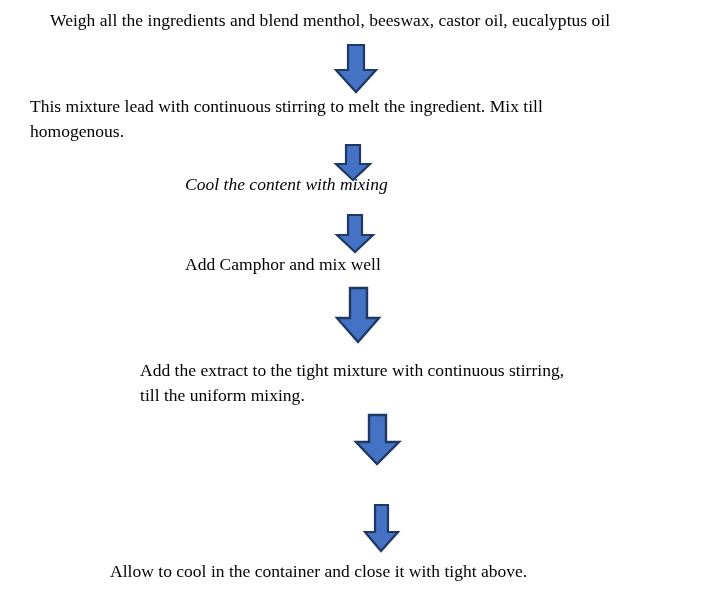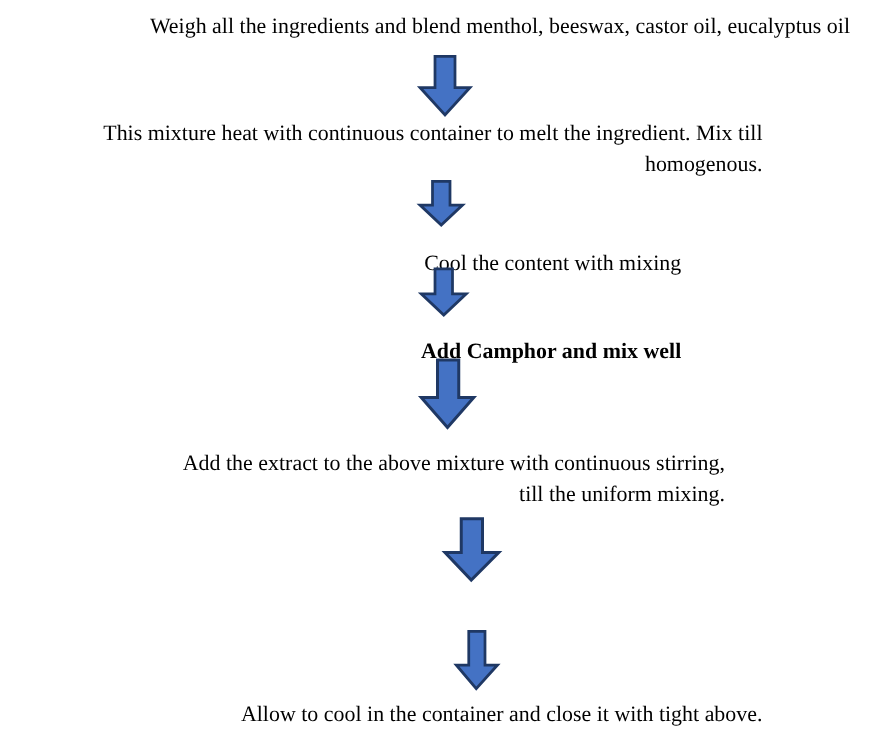--- a/index.html
+++ b/index.html
@@ -13,21 +13,21 @@
   }
   #flowchart {
     position: relative;
     width: 717px;
     height: 594px;
     background: #ffffff;
     overflow: hidden;
   }
   .step-text {
     position: absolute;
-    text-align: right;
+    text-align: left;
     font-size: 17.5px;
     line-height: 25px;
     color: #000000;
     white-space: pre-wrap;
     letter-spacing: 0.02px;
   }
   .arrow {
     position: absolute;
     display: block;
   }
@@ -44,45 +44,45 @@
 <div id="flowchart">
 
   <div class="step-text" style="left:50px; top:8px; width:630px;">Weigh all the ingredients and blend menthol, beeswax, castor oil, eucalyptus oil</div>
 
   <span class="arrow" style="left:335px; top:44px; width:42px; height:50px;">
     <svg viewBox="0 0 42 50" preserveAspectRatio="none">
       <polygon points="13,1 29,1 29,26 41,26 21,48 1,26 13,26" fill="#4472C4" stroke="#1F3864" stroke-width="2.2" stroke-linejoin="miter"></polygon>
     </svg>
   </span>
 
-  <div class="step-text" style="left:30px; top:94px; width:580px;">This mixture heat with continuous container to melt the ingredient. Mix till homogenous.</div>
+  <div class="step-text" style="left:30px; top:94px; width:580px;">This mixture lead with continuous stirring to melt the ingredient. Mix till homogenous.</div>
 
   <span class="arrow" style="left:335px; top:144px; width:36px; height:38px;">
     <svg viewBox="0 0 36 38" preserveAspectRatio="none">
       <polygon points="11,1 25,1 25,20 35,20 18,36 1,20 11,20" fill="#4472C4" stroke="#1F3864" stroke-width="2.2" stroke-linejoin="miter"></polygon>
     </svg>
   </span>
 
-  <div class="step-text" style="left:185px; top:198px; width:360px;">Cool the content with mixing</div>
+  <div class="step-text" style="left:185px; top:172px; width:360px;font-style:italic;">Cool the content with mixing</div>
 
   <span class="arrow" style="left:336px; top:214px; width:38px; height:40px;">
     <svg viewBox="0 0 38 40" preserveAspectRatio="none">
       <polygon points="12,1 26,1 26,21 37,21 19,38 1,21 12,21" fill="#4472C4" stroke="#1F3864" stroke-width="2.2" stroke-linejoin="miter"></polygon>
     </svg>
   </span>
 
-  <div class="step-text" style="left:185px; top:268px; width:360px;font-weight:bold;">Add Camphor and mix well</div>
+  <div class="step-text" style="left:185px; top:252px; width:360px;">Add Camphor and mix well</div>
 
   <span class="arrow" style="left:336px; top:287px; width:44px; height:57px;">
     <svg viewBox="0 0 44 57" preserveAspectRatio="none">
       <polygon points="14,1 31,1 31,31 43,31 22,55 1,31 14,31" fill="#4472C4" stroke="#1F3864" stroke-width="2.4" stroke-linejoin="miter"></polygon>
     </svg>
   </span>
 
-  <div class="step-text" style="left:140px; top:358px; width:440px;">Add the extract to the above mixture with continuous stirring, till the uniform mixing.</div>
+  <div class="step-text" style="left:140px; top:358px; width:440px;">Add the extract to the tight mixture with continuous stirring, till the uniform mixing.</div>
 
   <span class="arrow" style="left:355px; top:414px; width:45px; height:52px;">
     <svg viewBox="0 0 45 52" preserveAspectRatio="none">
       <polygon points="14,1 31,1 31,28 44,28 22,50 1,28 14,28" fill="#4472C4" stroke="#1F3864" stroke-width="2.4" stroke-linejoin="miter"></polygon>
     </svg>
   </span>
 
 
   <span class="arrow" style="left:364px; top:504px; width:35px; height:49px;">
     <svg viewBox="0 0 35 49" preserveAspectRatio="none">

